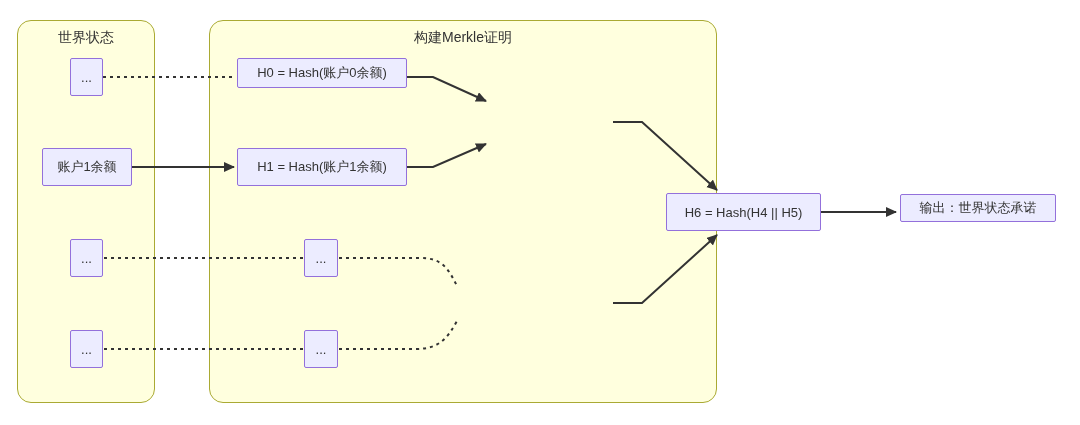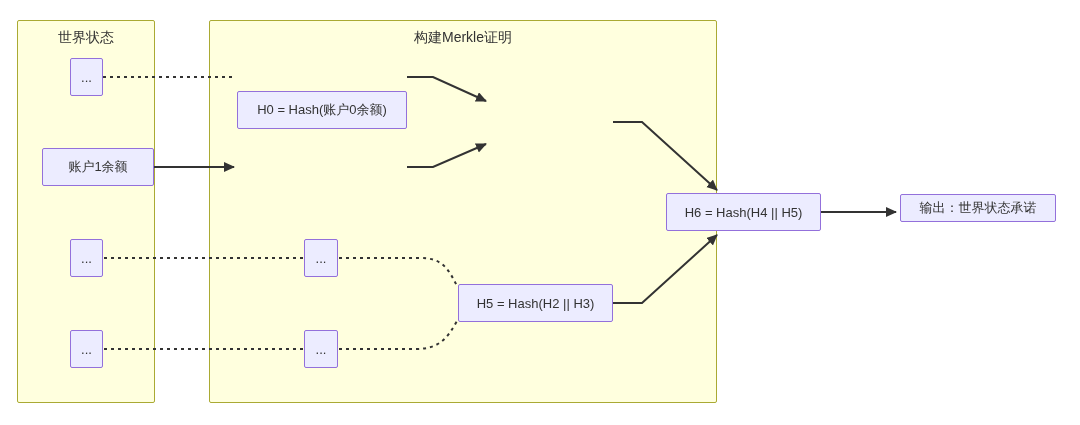--- a/index.html
+++ b/index.html
@@ -2,21 +2,21 @@
 <html><head>
 <meta charset="utf-8">
 <style>
   html, body { margin:0; padding:0; background:#ffffff; }
   .canvas {
     position:relative; width:1080px; height:425px; background:#ffffff;
     font-family:"Liberation Sans", sans-serif; overflow:hidden;
   }
   .cluster {
     position:absolute; background:#ffffde; border:1px solid #aaaa33;
-    border-radius:2px; box-sizing:border-box;
+    border-radius:14px; box-sizing:border-box;
   }
   .cluster-title {
     position:absolute; top:8px; left:0; right:0; text-align:center;
     font-size:14px; color:#333333; white-space:nowrap;
   }
   .node {
     position:absolute; background:#ECECFF; border:1px solid #9370DB;
     border-radius:2px; box-sizing:border-box;
     display:flex; align-items:center; justify-content:center;
     font-size:13px; color:#333333; white-space:nowrap; z-index:3;
@@ -51,25 +51,25 @@
     <path class="edge-solid" d="M613,122 H642 L717,190" marker-end="url(#arrow)"></path>
     <path class="edge-solid" d="M613,303 H642 L717,235" marker-end="url(#arrow)"></path>
     <path class="edge-solid" d="M821,212 H896" marker-end="url(#arrow)"></path>
     <path class="edge-dotted" d="M104,258 H303"></path>
     <path class="edge-dotted" d="M104,349 H303"></path>
     <path class="edge-dotted" d="M339,258 H420 C442,258 448,268 457,286"></path>
     <path class="edge-dotted" d="M339,349 H416 C440,349 448,337 457,321"></path>
   </svg>
 
   <div class="node" style="left:70px; top:58px; width:33px; height:38px;">...</div>
-  <div class="node" style="left:42px; top:148px; width:112px; height:38px;">账户1余额</div>
+  <div class="node" style="left:42px; top:148px; width:90px; height:38px;">账户1余额</div>
   <div class="node" style="left:70px; top:239px; width:33px; height:38px;">...</div>
   <div class="node" style="left:70px; top:330px; width:33px; height:38px;">...</div>
 
-  <div class="node" style="left:237px; top:58px; width:170px; height:38px;margin-top:33px;">H0 = Hash(账户0余额)</div>
+  <div class="node" style="left:237px; top:58px; width:170px; height:30px;">H0 = Hash(账户0余额)</div>
+  <div class="node" style="left:237px; top:148px; width:170px; height:38px;">H1 = Hash(账户1余额)</div>
   <div class="node" style="left:304px; top:239px; width:34px; height:38px;">...</div>
   <div class="node" style="left:304px; top:330px; width:34px; height:38px;">...</div>
-  <div class="node" style="left:458px; top:284px; width:155px; height:38px;">H5 = Hash(H2 || H3)</div>
   <div class="node" style="left:666px; top:193px; width:155px; height:38px;text-align:center;">H6 = Hash(H4 || H5)</div>
 
   <div class="node" style="left:900px; top:194px; width:156px; height:28px;">输出：世界状态承诺</div>
 
 </div>
 
 </body></html>

